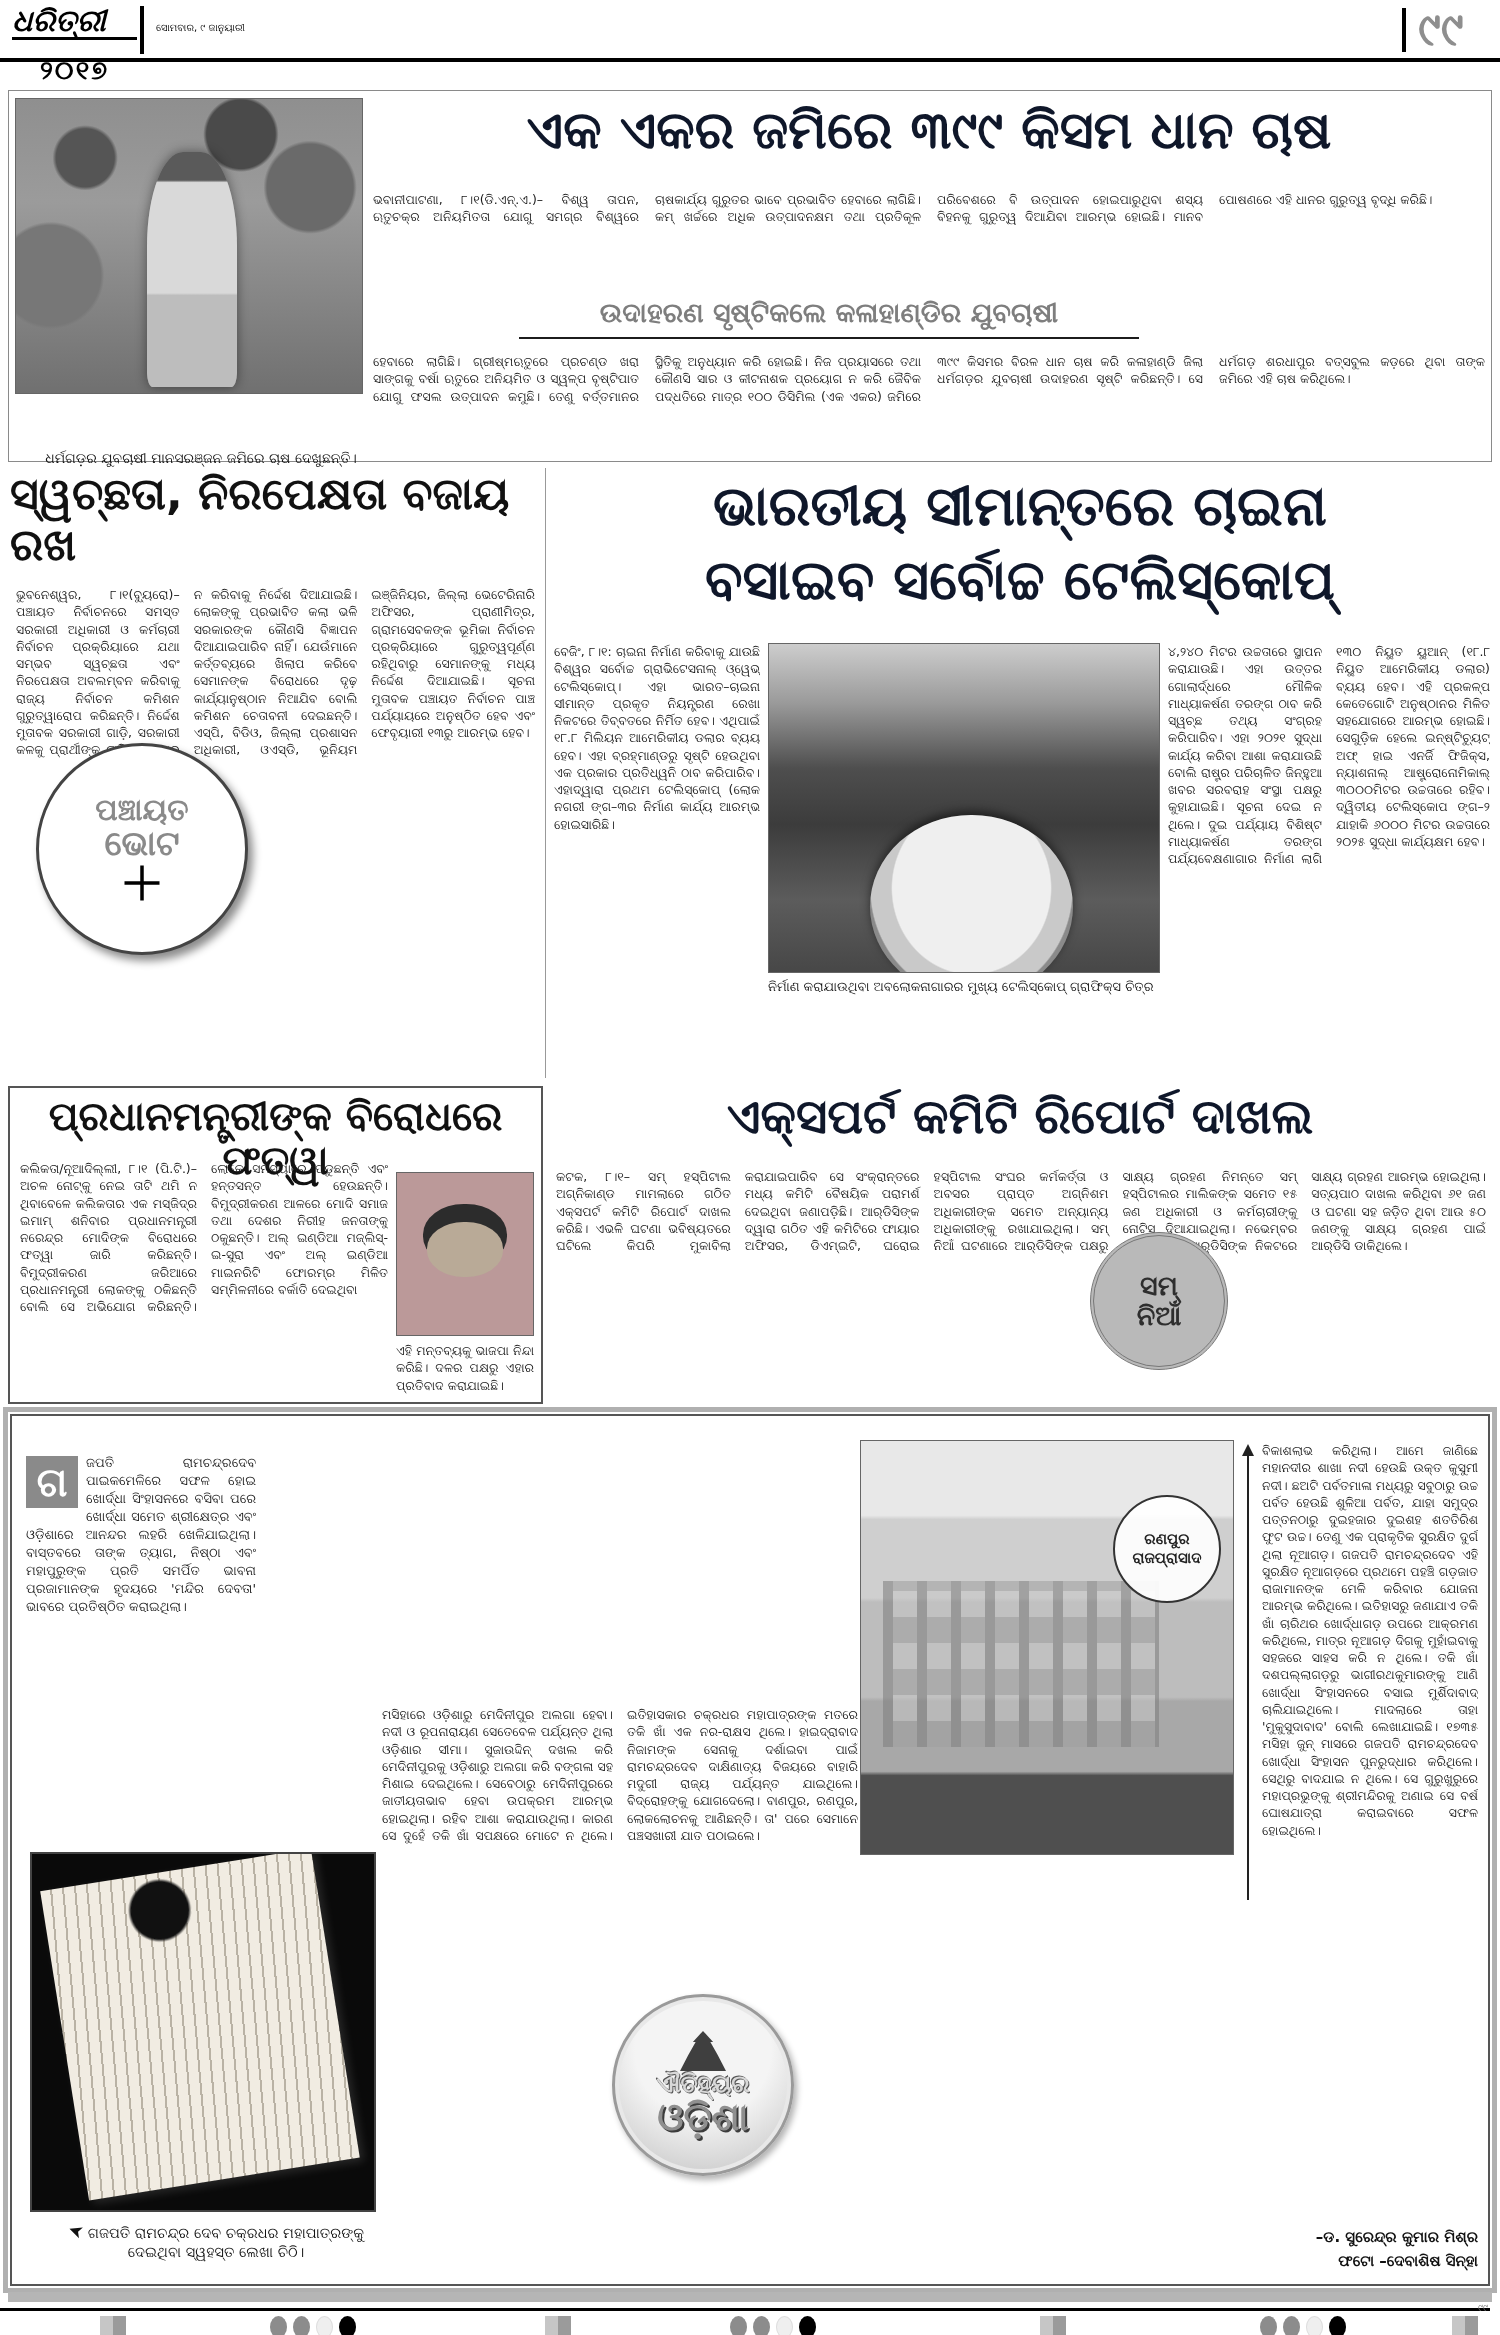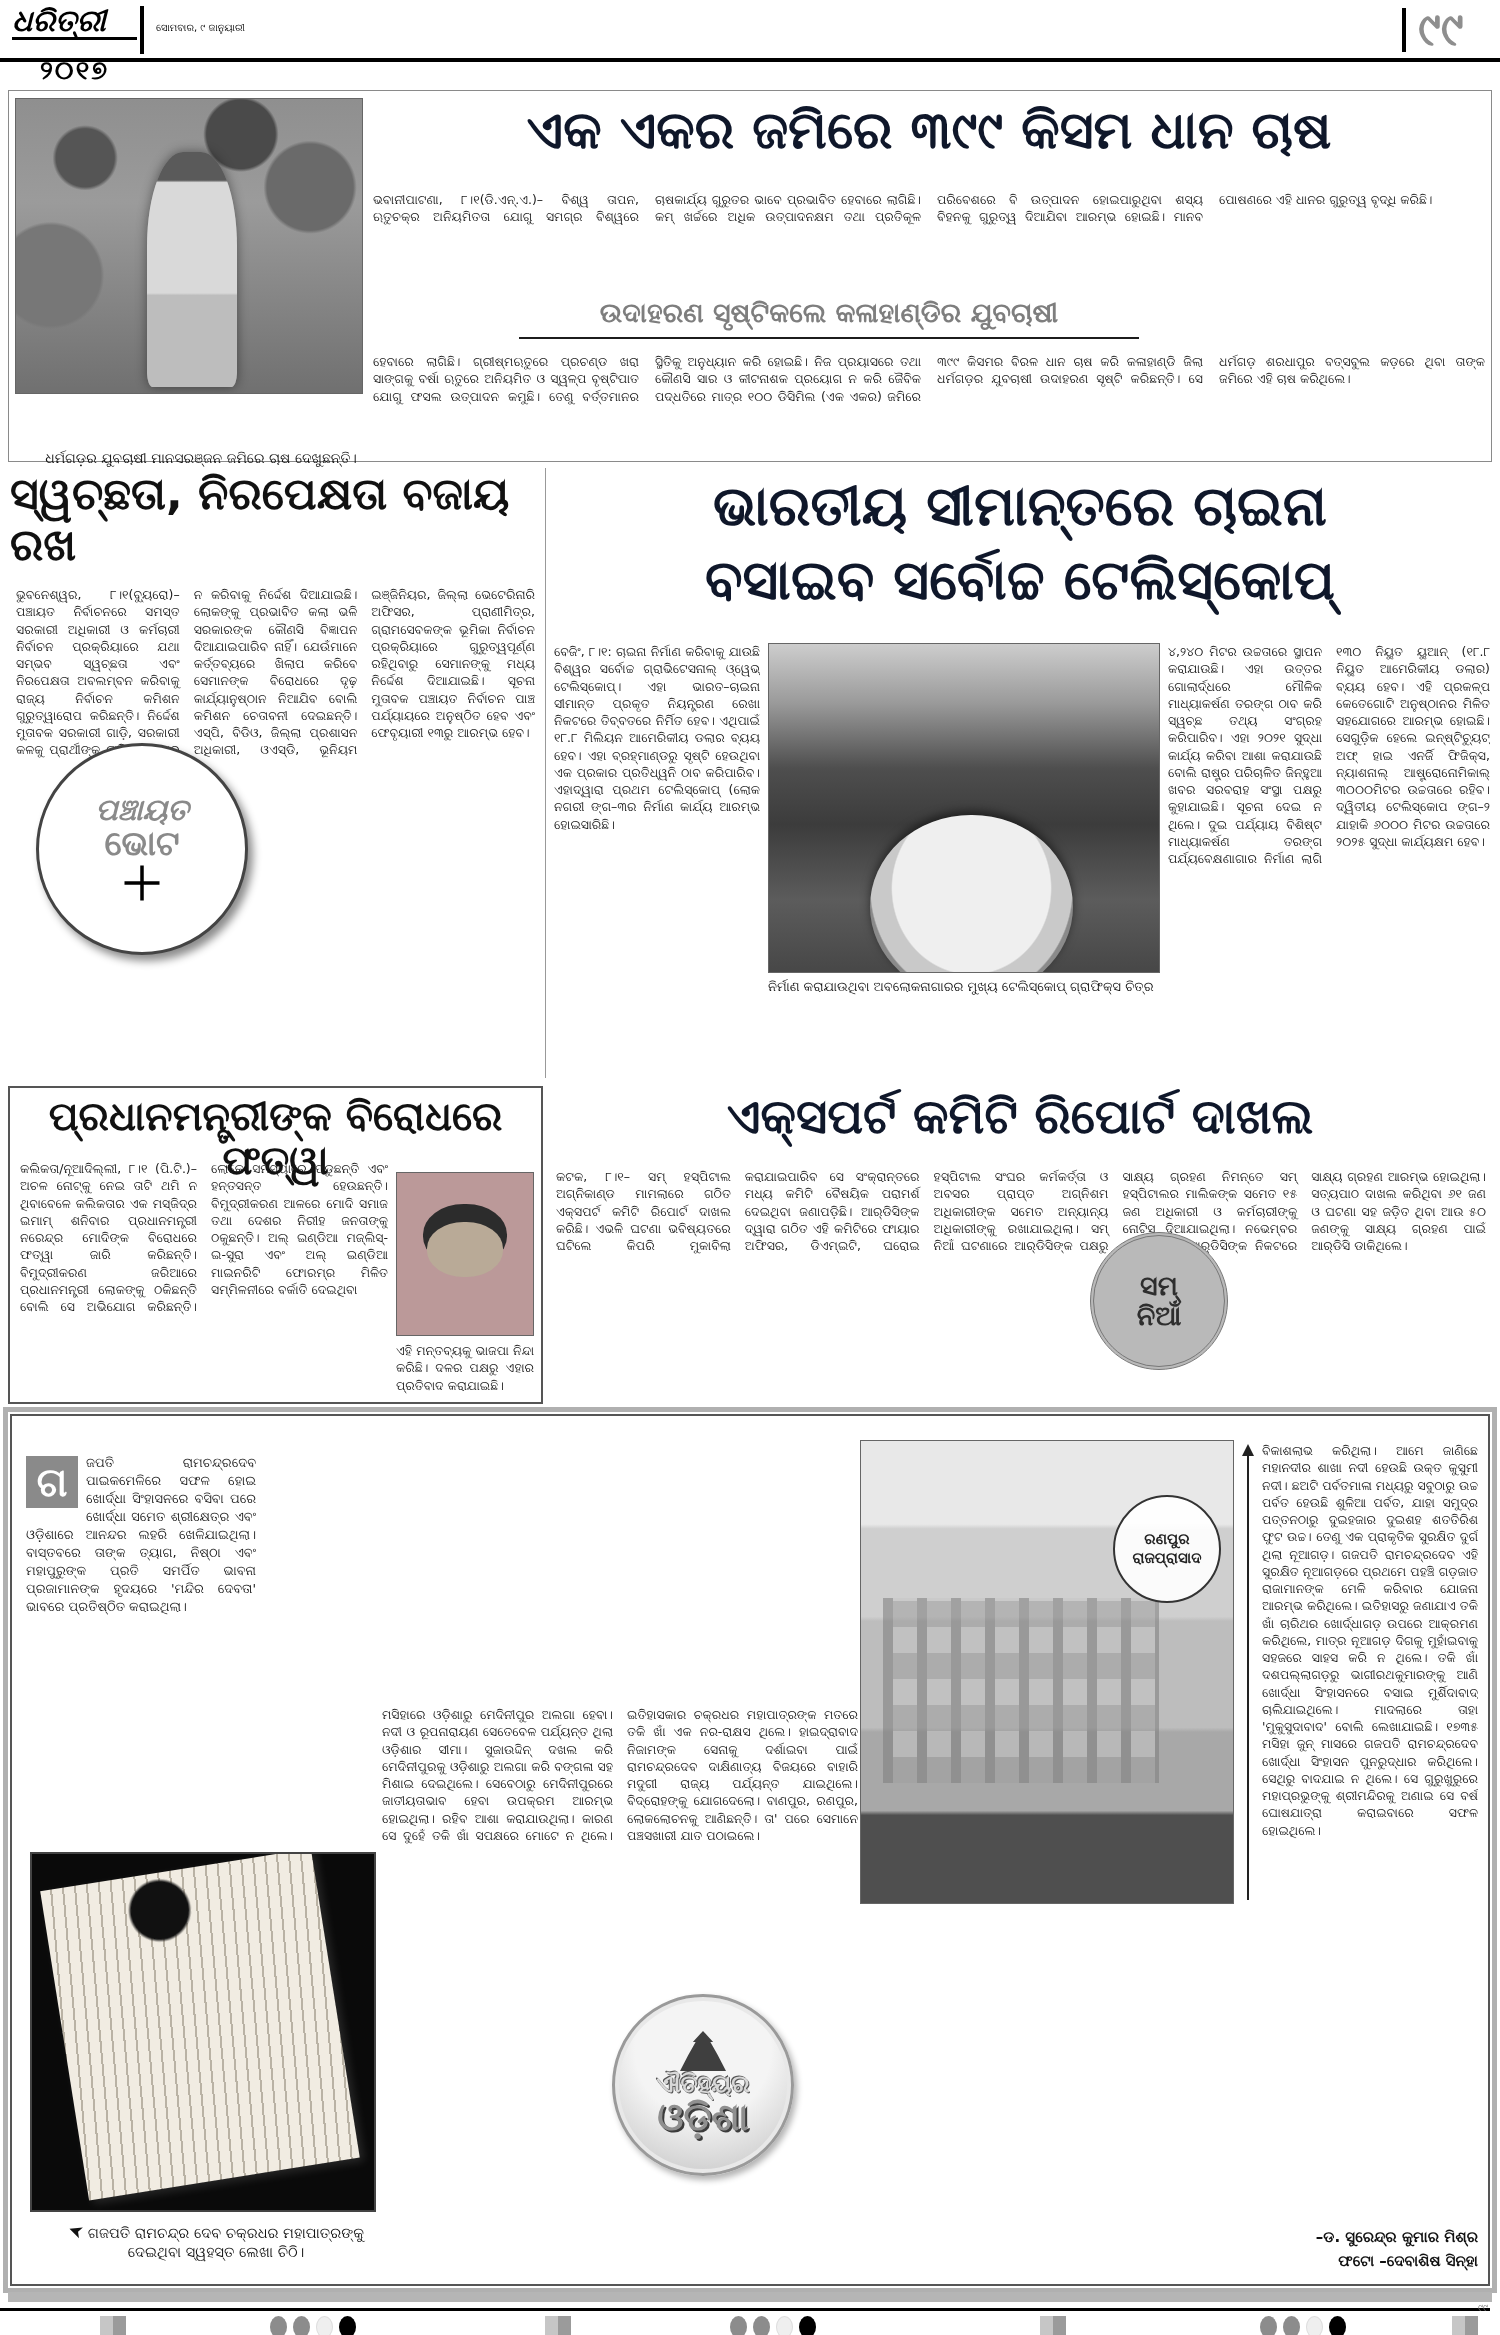--- a/index.html
+++ b/index.html
@@ -55,21 +55,21 @@
   .letter-photo { background:#0a0a0a; }
   .letter-paper { position:absolute; left:9%; top:4%; width:80%; height:88%;
       transform:rotate(-9deg); background:
       radial-gradient(circle at 42% 12%, #111 0 9%, transparent 10%),
       repeating-linear-gradient(94deg, #f1ece2 0 10px, #b9b2a4 10px 12px);
       box-shadow:4px 4px 10px rgba(255,255,255,.12); }
 
   
   .round-badge { border-radius:50%; display:flex; flex-direction:column; align-items:center; justify-content:center; text-align:center; }
   .panchayat-badge { background:#fff; border:3px solid #444; box-shadow:5px 6px 8px rgba(0,0,0,.45); }
-  .panchayat-l1 { font-size:30px; font-weight:bold; color:#8a8a8a; line-height:1.05;font-style:italic; }
+  .panchayat-l1 { font-size:30px; font-weight:bold; color:#8a8a8a; line-height:1.05; }
   .panchayat-l2 { font-size:34px; font-weight:bold; color:#8a8a8a; line-height:1.05; }
   .sum-badge { background:#b9b9b9; border:4px double #777; }
   .sum-l { font-size:27px; font-weight:bold; color:#2e2e2e; line-height:1.1; }
   .heritage-badge { background:radial-gradient(circle at 50% 30%, #f4f4f4 0 45%, #d2d2d2 80%); border:3px solid #9a9a9a; box-shadow:inset 0 0 0 4px #e8e8e8, 3px 4px 6px rgba(0,0,0,.3); }
   .heritage-temple { width:46px; height:40px; background:#3f3f3f; clip-path:polygon(50% 0, 72% 28%, 66% 28%, 82% 60%, 100% 100%, 0 100%, 18% 60%, 34% 28%, 28% 28%); }
   .heritage-l1 { font-size:24px; font-weight:bold; color:#d8d8d8; text-shadow:1px 1px 0 #555, -1px -1px 0 #555; line-height:1.1; }
   .heritage-l2 { font-size:38px; font-weight:bold; color:#8f8f8f; text-shadow:2px 2px 0 #3c3c3c; line-height:1.1; }
   .ranpur-label { background:rgba(255,255,255,.92); border:2px solid #333; }
   .ranpur-l { font-size:15px; font-weight:bold; color:#222; line-height:1.25; }
 
@@ -173,21 +173,21 @@
     </div>
 
     <div class="abs photo letter-photo" style="left:18px; top:436px; width:346px; height:360px; border:2px solid #444;">
       <div class="letter-paper"></div>
     </div>
     <div class="abs caption" style="left:44px; top:804px; width:320px; font-size:14.5px;">
       <span style="display:inline-block; transform:rotate(200deg); font-size:18px;">➤</span>
       <span>ଗଜପତି ରାମଚନ୍ଦ୍ର ଦେବ ଚକ୍ରଧର ମହାପାତ୍ରଙ୍କୁ ଦେଇଥିବା ସ୍ୱହସ୍ତ ଲେଖା ଚିଠି।</span>
     </div>
 
-    <div class="abs photo palace-photo" style="left:848px; top:24px; width:374px; height:464px;">
+    <div class="abs photo palace-photo" style="left:848px; top:24px; width:374px; height:415px;">
       <div class="palace-arches"></div>
       <div class="abs round-badge ranpur-label" style="right:12px; top:54px; width:108px; height:108px;">
         <div class="ranpur-l">ରଣପୁର</div>
         <div class="ranpur-l">ରାଜପ୍ରାସାଦ</div>
       </div>
     </div>
 
     <div class="abs" style="left:1230px; top:28px; height:456px;">
       <div class="arrow-head"></div>
       <div class="arrow-line" style="height:444px; margin-left:5px;"></div>

